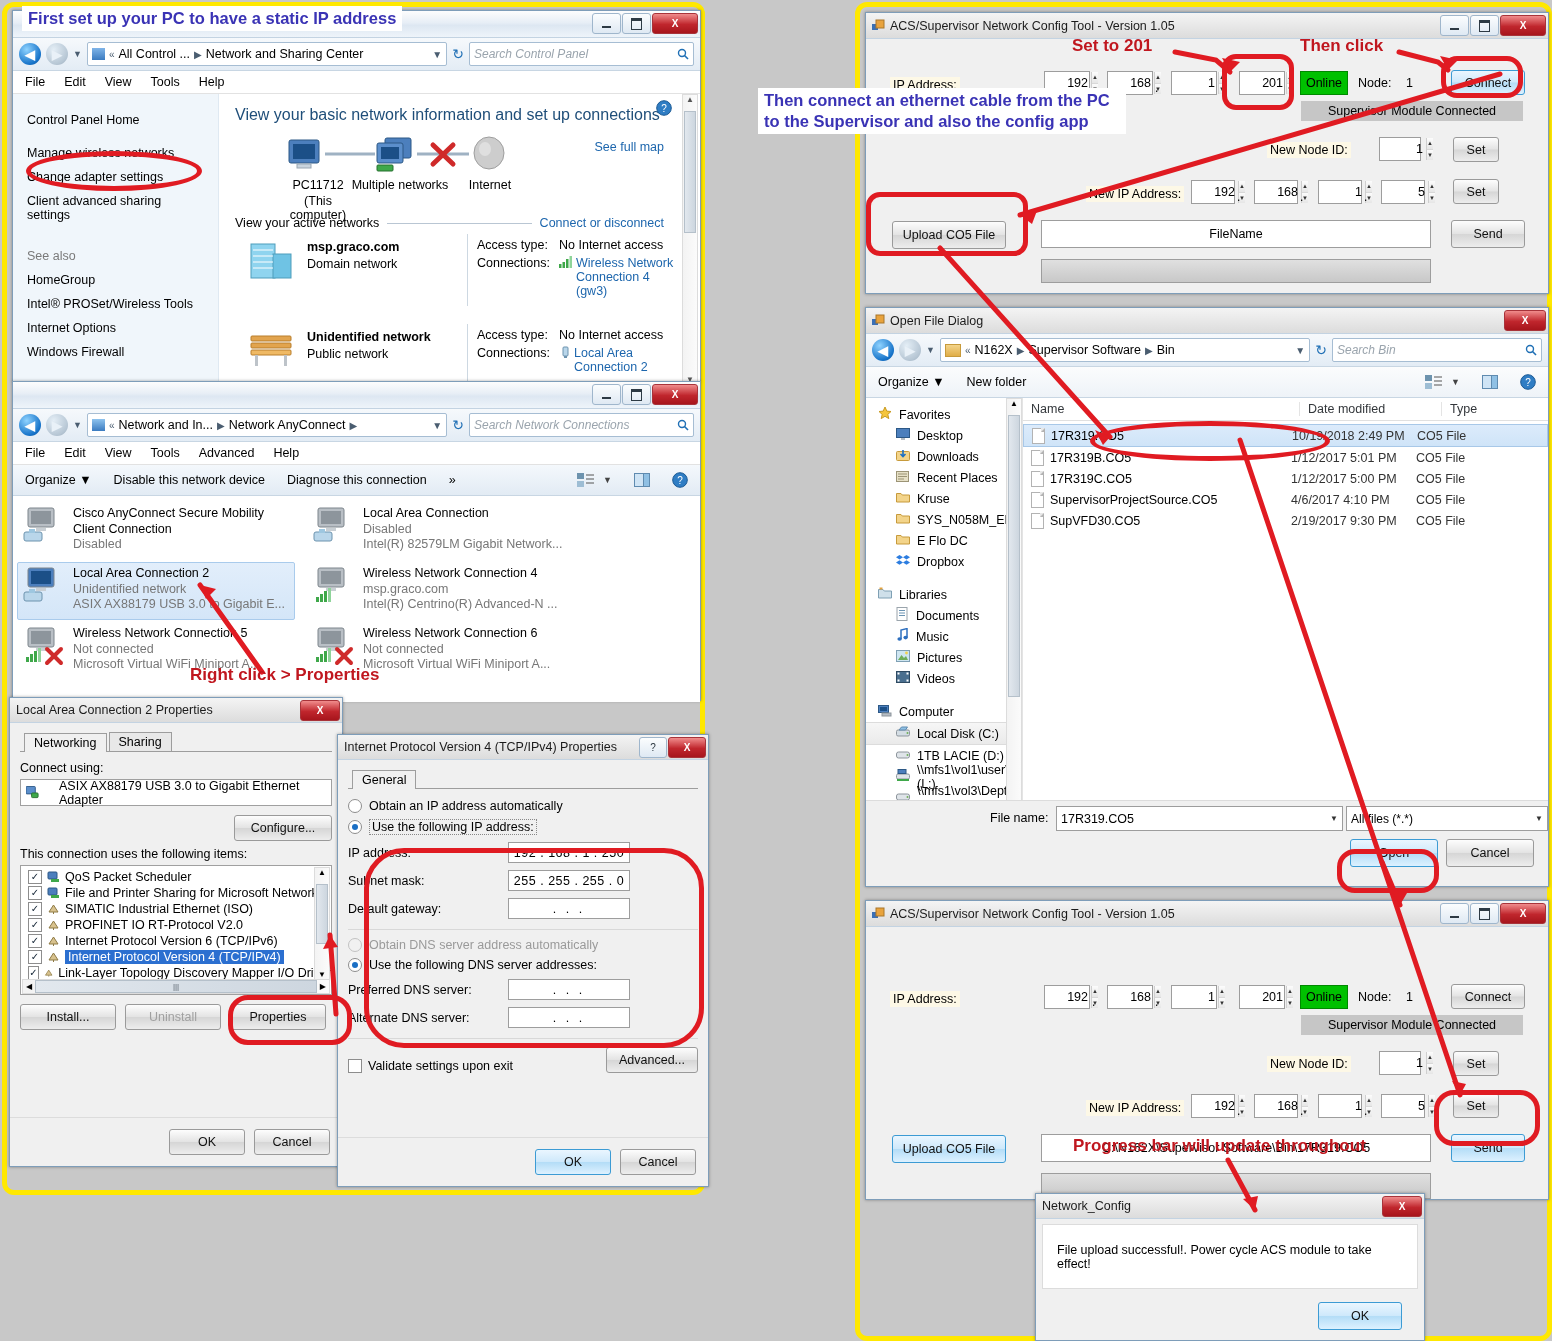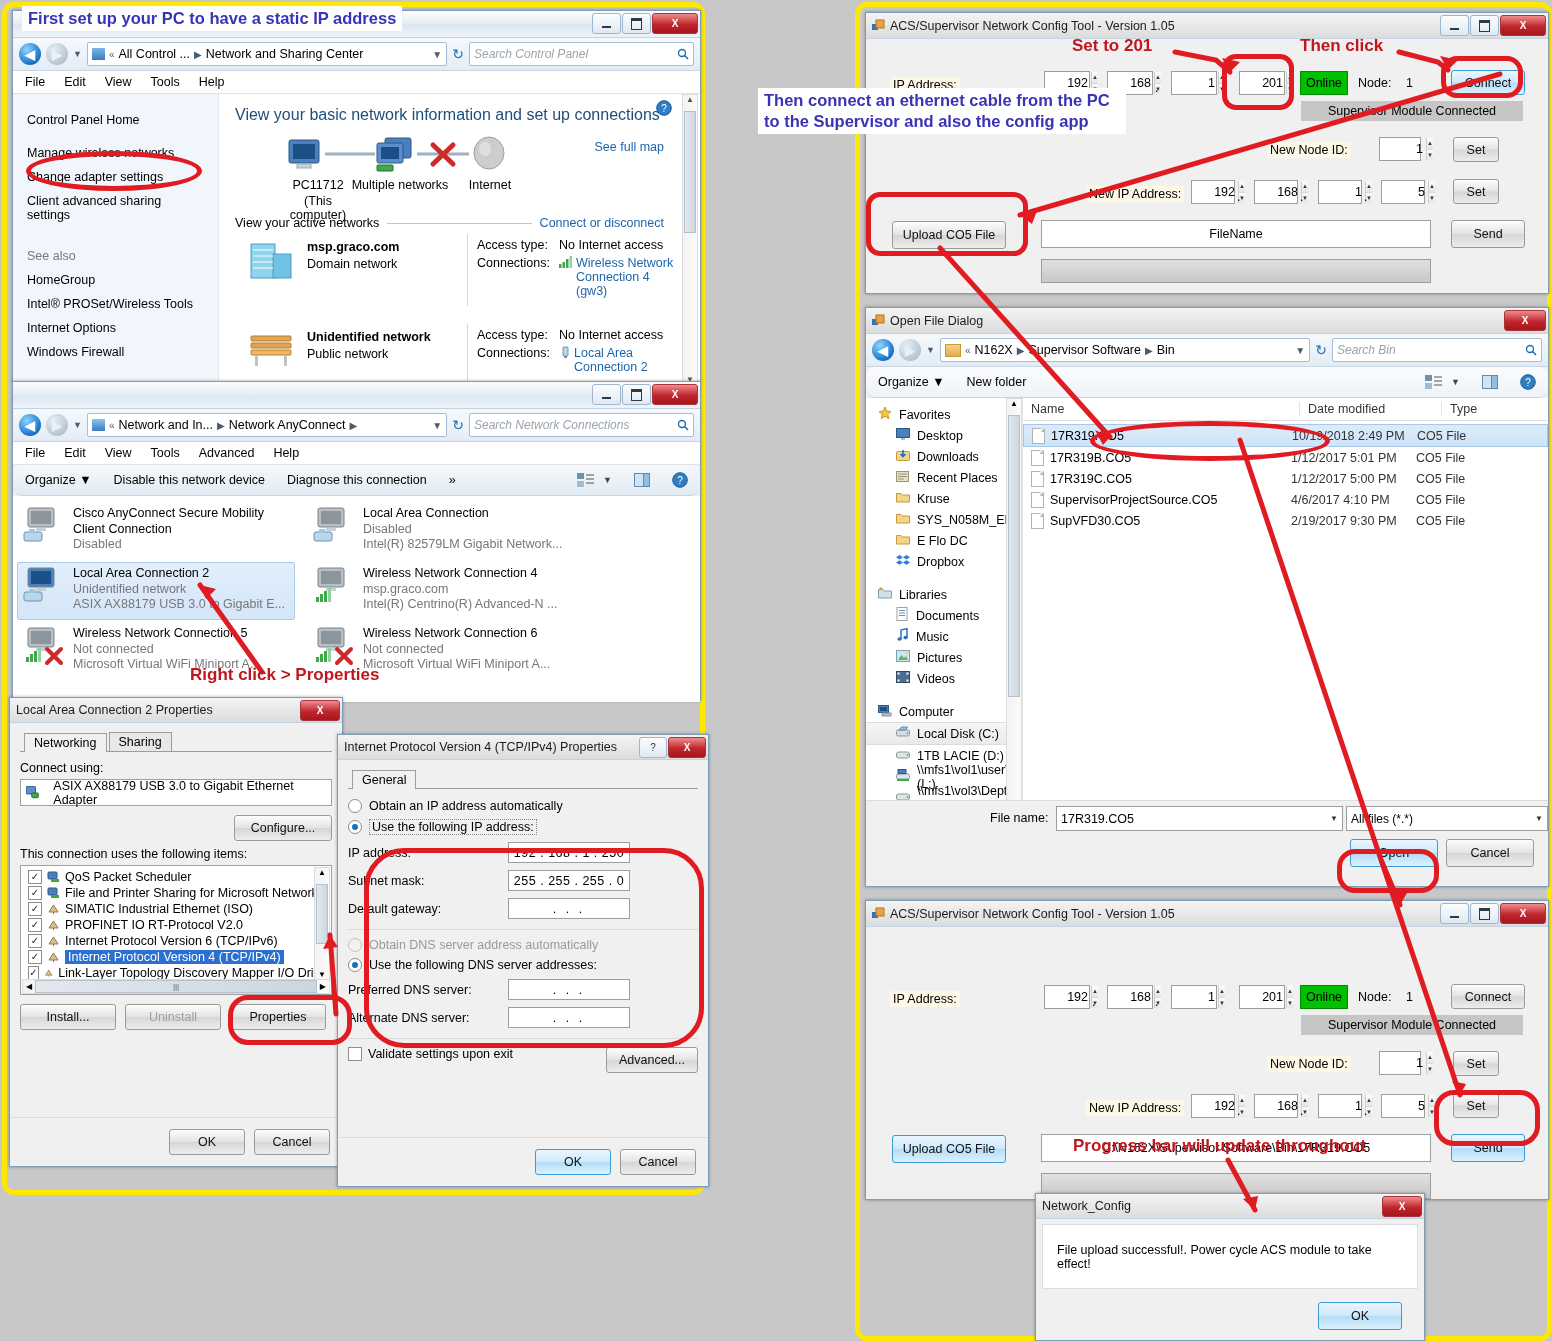--- a/index.html
+++ b/index.html
@@ -41,21 +41,21 @@
   .addrbar{flex:1;height:22px;background:#fff;border:1px solid #a6bdd3;border-radius:2px;
            display:flex;align-items:center;padding:0 4px;gap:4px;font-size:12.5px;min-width:0;}
   .crumb{white-space:nowrap;}
   .sep{color:#4a5d70;font-size:10px;}
   .searchbox{width:215px;height:22px;background:#fff;border:1px solid #a6bdd3;border-radius:2px;
              display:flex;align-items:center;padding:0 4px;justify-content:space-between;}
   .searchbox span{color:#9aa4ad;font-style:italic;font-size:12px;}
   .menubar{height:22px;display:flex;align-items:center;gap:19px;padding:0 12px;background:#fff;
            border-bottom:1px solid #e2e2e2;font-size:12.5px;}
   .toolbar{height:30px;display:flex;align-items:center;gap:22px;padding:0 12px;
-           background:linear-gradient(180deg,#f4f8fc,#e2ebf4);border-bottom:1px solid #c8d6e3;font-size:12.5px;border-radius:9px;}
+           background:linear-gradient(180deg,#f4f8fc,#e2ebf4);border-bottom:1px solid #c8d6e3;font-size:12.5px;}
   .toolbar .spacer{flex:1;}
 
   
   .nsc-body{display:flex;height:100%;background:#fff;}
   .nsc-side{width:205px;background:#f0f6fb;border-right:1px solid #dfe9f2;padding:14px 0 0 0;font-size:12.5px;}
   .nsc-side div{padding:5px 14px;}
   .nsc-side .gray{color:#7a7a7a;padding-top:22px;}
   .nsc-main{flex:1;position:relative;padding:12px 16px;overflow:hidden;}
   .nsc-h{color:#1f4e79;font-size:16px;margin-bottom:10px;}
   .bluelink{color:#1d66ad;}
@@ -468,21 +468,21 @@
       <div class="wbtns">
         <div class="wbtn close" style="width:38px;">X</div>
       </div>
     </div>
     <div style="padding:8px 10px 0 10px;">
       <div class="tabstrip">
         <div class="tab act">Networking</div>
         <div class="tab">Sharing</div>
       </div>
       <div style="margin-top:9px;font-size:12.5px;">Connect using:</div>
-      <div class="sunken" style="margin-top:4px;height:25px;display:flex;align-items:center;gap:14px;padding:0 5px;">
+      <div class="sunken" style="margin-top:4px;height:25px;display:flex;align-items:center;gap:20px;padding:0 5px;">
         <svg width="14" height="13" viewBox="0 0 14 13">
             <rect x="0" y="0" width="10" height="8" rx="1" fill="#5b8ecb" stroke="#2c5886"></rect>
             <rect x="6" y="7" width="7" height="5" rx="1" fill="#3fa84a" stroke="#27702f"></rect>
           </svg>
         <span style="font-size:12.5px;">ASIX AX88179 USB 3.0 to Gigabit Ethernet Adapter</span>
       </div>
       <div class="btn" style="margin:9px 0 0 auto;width:96px;height:24px;">Configure...</div>
       <div style="margin-top:6px;font-size:12.5px;">This connection uses the following items:</div>
       <div class="sunken" style="margin-top:4px;height:125px;position:relative;padding:3px 0 0 4px;overflow:hidden;">
         <div id="lacItems">
@@ -615,21 +615,21 @@
         <span style="width:160px;font-size:12.5px;">Preferred DNS server:</span>
         <span class="ipfield" style="width:120px;letter-spacing:3px;">.      .      .</span>
       </div>
       <div style="margin-top:7px;display:flex;align-items:center;">
         <span style="width:160px;font-size:12.5px;">Alternate DNS server:</span>
         <span class="ipfield" style="width:120px;letter-spacing:3px;">.      .      .</span>
       </div>
 
       <div style="height:1px;background:#d8d8d8;margin:10px 0 8px 0;"></div>
 
-      <div style="display:flex;align-items:flex-start;">
+      <div style="display:flex;align-items:flex-end;">
         <span class="chk"></span>
         <span style="font-size:12.5px;margin-left:6px;">Validate settings upon exit</span>
         <span style="flex:1"></span>
         <span class="btn" style="width:90px;height:24px;">Advanced...</span>
       </div>
     </div>
     <div style="position:absolute;left:0;right:0;bottom:0;height:48px;border-top:1px solid #dcdcdc;display:flex;align-items:center;justify-content:flex-end;gap:9px;padding-right:12px;">
       <div class="btn def" style="width:74px;height:24px;">OK</div>
       <div class="btn" style="width:74px;height:24px;">Cancel</div>
     </div>

